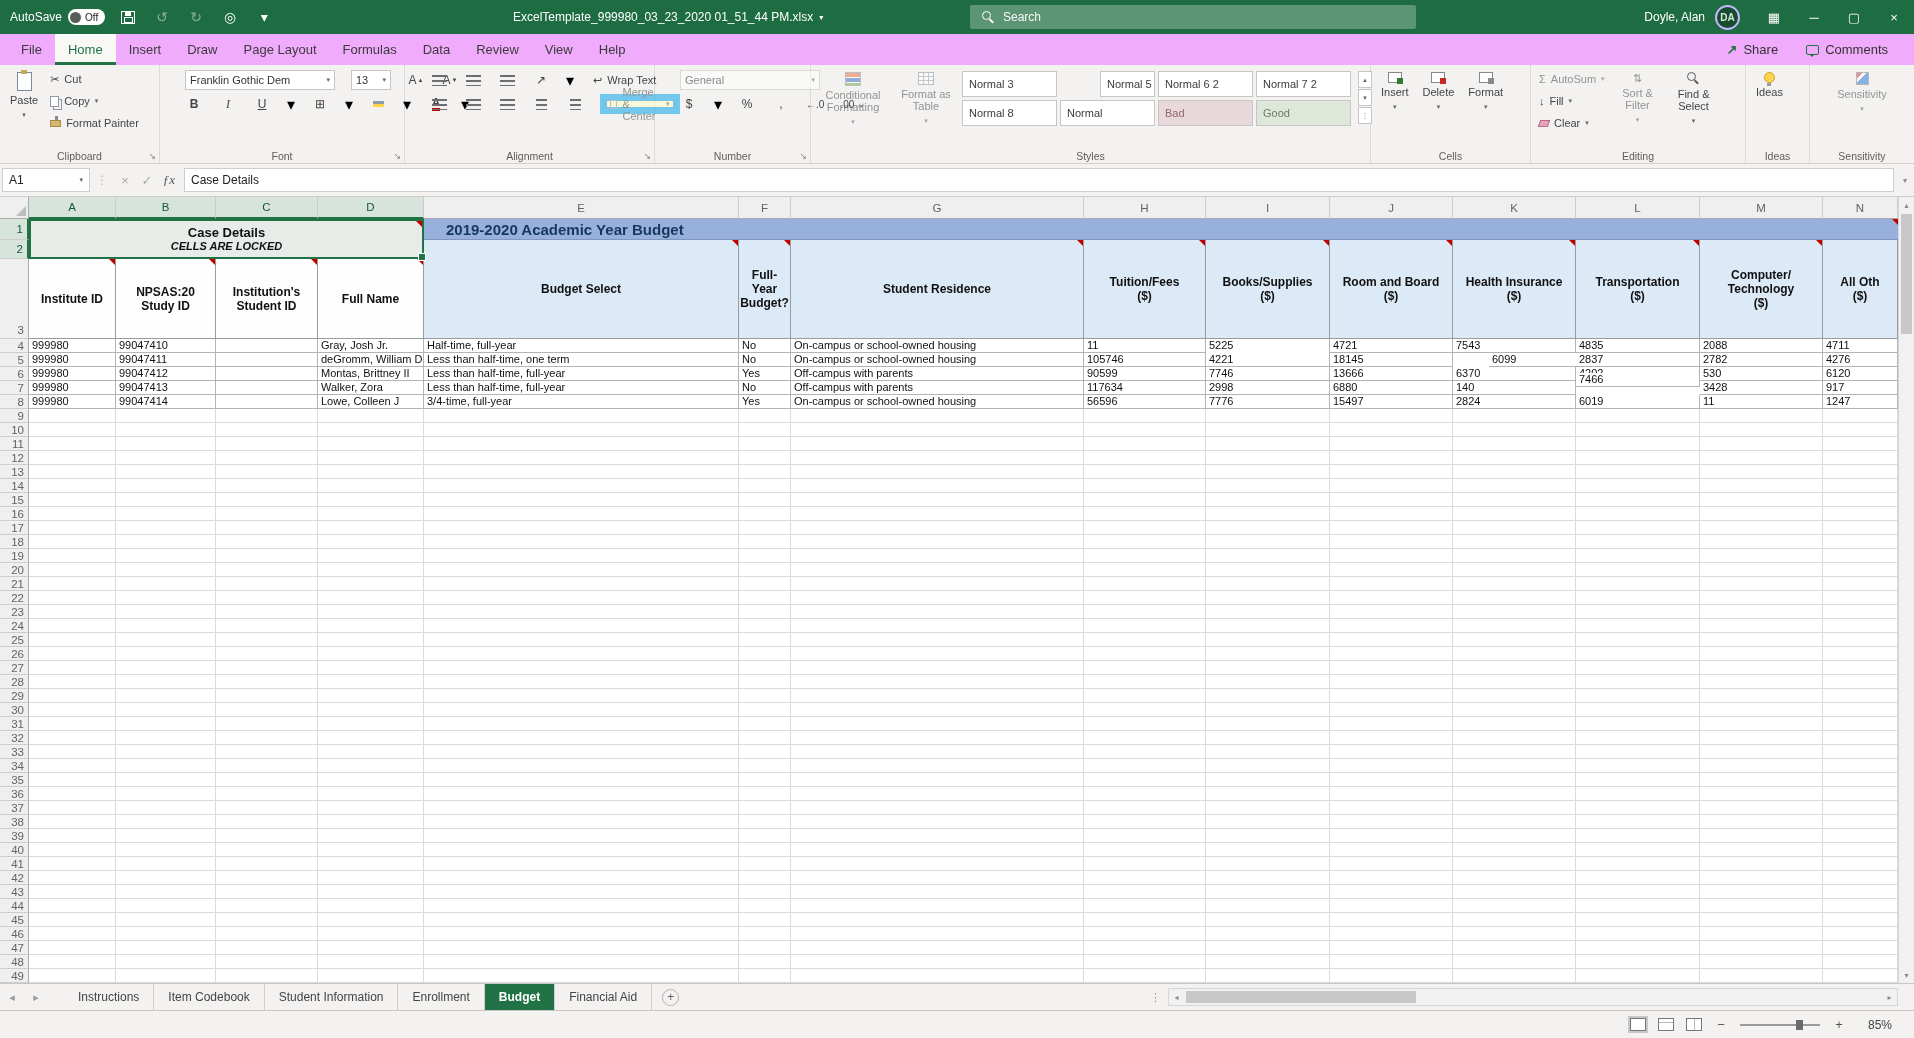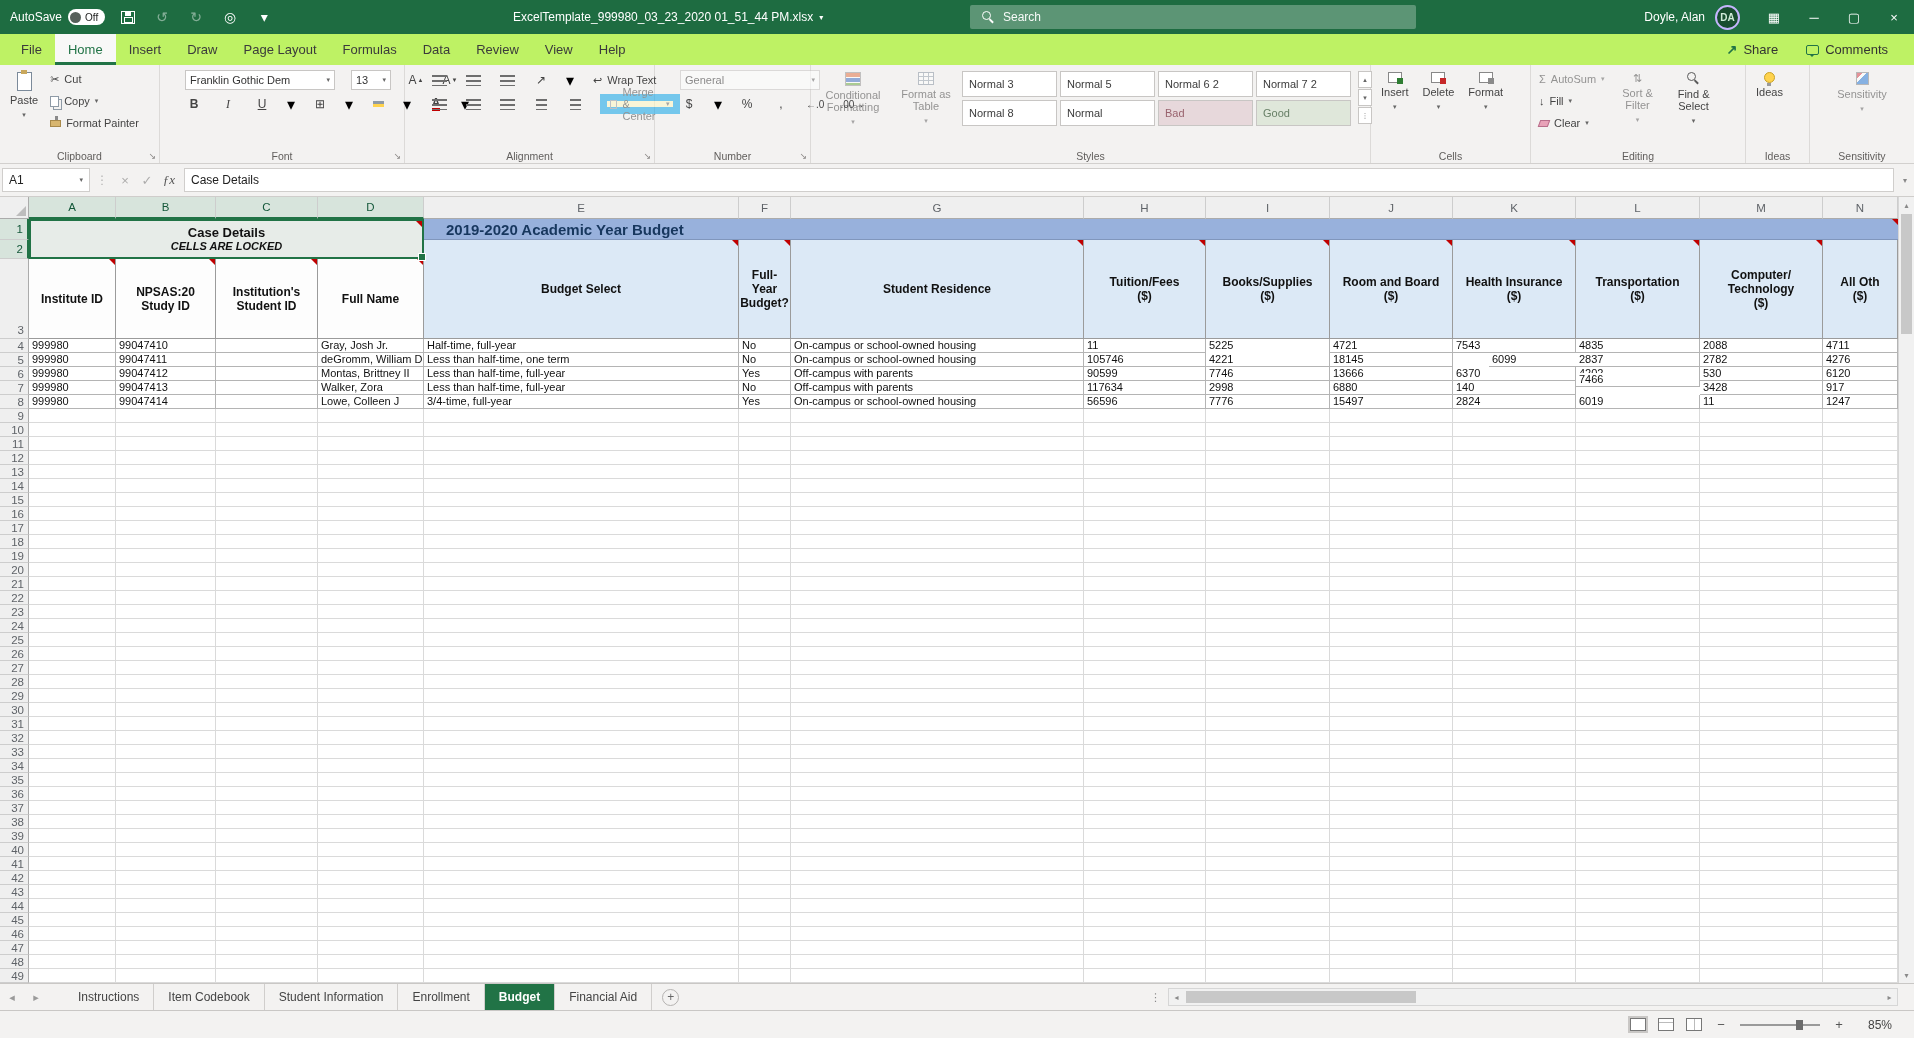--- a/index.html
+++ b/index.html
@@ -24,21 +24,21 @@
   .ic-mag.gray::before { border-color:#5a5a5a; } .ic-mag.gray::after { background:#5a5a5a; }
   .tb-right { margin-left:auto; display:flex; align-items:center; height:100%; }
   .tb-user { font-size:12px; margin-right:10px; }
   .tb-avatar { width:25px; height:25px; border-radius:50%; background:#174D2E; border:2px solid #c4b5fd; color:#CFEBD8; font-size:10px; font-weight:bold; display:flex; align-items:center; justify-content:center; margin-right:14px; }
   .tb-win { width:40px; height:34px; display:flex; align-items:center; justify-content:center; font-size:13px; }
   .ic-disk { width:14px; height:13px; border:1.5px solid #fff; position:relative; display:inline-block; }
   .ic-disk::before { content:""; position:absolute; top:0; left:3px; width:6px; height:4px; background:#fff; }
   .ic-disk::after { content:""; position:absolute; bottom:0; left:2px; width:7px; height:4px; border:1px solid #fff; }
 
   
-  .menubar { height:31px; background:#bef264; display:flex; align-items:stretch; }
+  .menubar { height:31px; background:#f0abfc; display:flex; align-items:stretch; }
   #menu-tabs { display:flex; padding-left:8px; }
   .mtab { padding:0 13px; font-size:13px; color:#3b3b3b; display:flex; align-items:center; cursor:default; }
   .mtab.active { color:#217346; box-shadow:inset 0 -3px 0 #217346; background:#F8F8F7; }
   .menu-right { margin-left:auto; display:flex; align-items:center; gap:28px; padding-right:26px; font-size:13px; color:#333; }
   .mr-btn { display:flex; align-items:center; gap:6px; }
   .ic-share-g { color:#217346; font-weight:bold; font-size:13px; }
   .ic-cmnt { width:13px; height:10px; border:1.5px solid #217346; border-radius:2px; position:relative; display:inline-block; }
   .ic-cmnt::after { content:""; position:absolute; left:2px; bottom:-6px; border:3px solid transparent; border-top-color:#217346; }
 
   
@@ -357,21 +357,21 @@
         <span>Conditional Formatting</span>
           <span class="dd">▾</span>
       </div>
       <div class="bigbtn dis" style="width:64px">
         <span class="ic-ft"></span>
         <span>Format as Table</span>
           <span class="dd">▾</span>
       </div>
       <div id="style-gallery">
           <div class="chip" style="background: rgb(255, 255, 255); color: rgb(59, 59, 59);">Normal 3</div>
-          <div class="chip" style="background: rgb(255, 255, 255); color: rgb(59, 59, 59);">Normal 5</div>
+          <div class="chip" style="background: rgb(255, 255, 255); color: rgb(59, 59, 59); margin-left: 40px;">Normal 5</div>
           <div class="chip" style="background: rgb(255, 255, 255); color: rgb(59, 59, 59);">Normal 6 2</div>
           <div class="chip" style="background: rgb(255, 255, 255); color: rgb(59, 59, 59);">Normal 7 2</div>
           <div class="chip" style="background: rgb(255, 255, 255); color: rgb(59, 59, 59);">Normal 8</div>
           <div class="chip" style="background: rgb(255, 255, 255); color: rgb(59, 59, 59);">Normal</div>
           <div class="chip" style="background: rgb(231, 216, 219); color: rgb(153, 99, 110);">Bad</div>
           <div class="chip" style="background: rgb(223, 231, 218); color: rgb(103, 127, 102);">Good</div>
         </div>
       <div class="galarrows">
         <span>▴</span>
         <span>▾</span>

